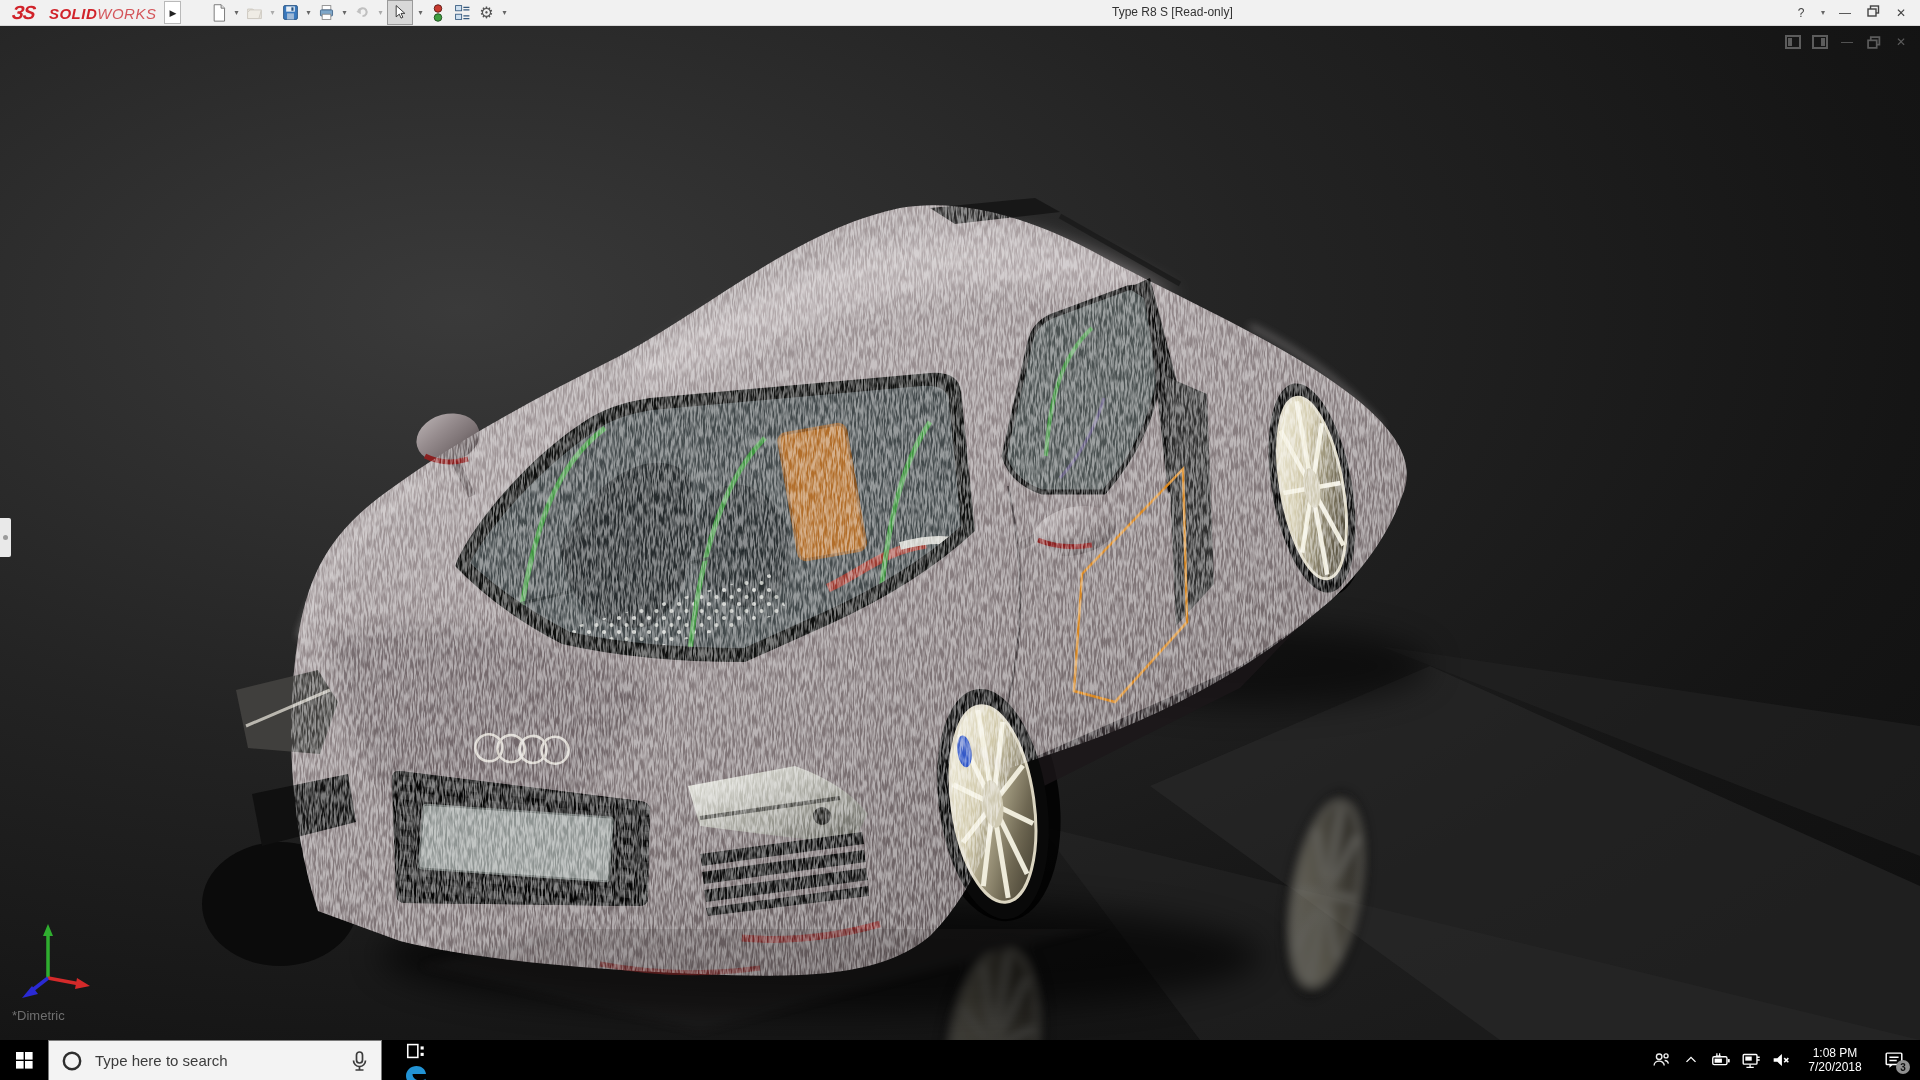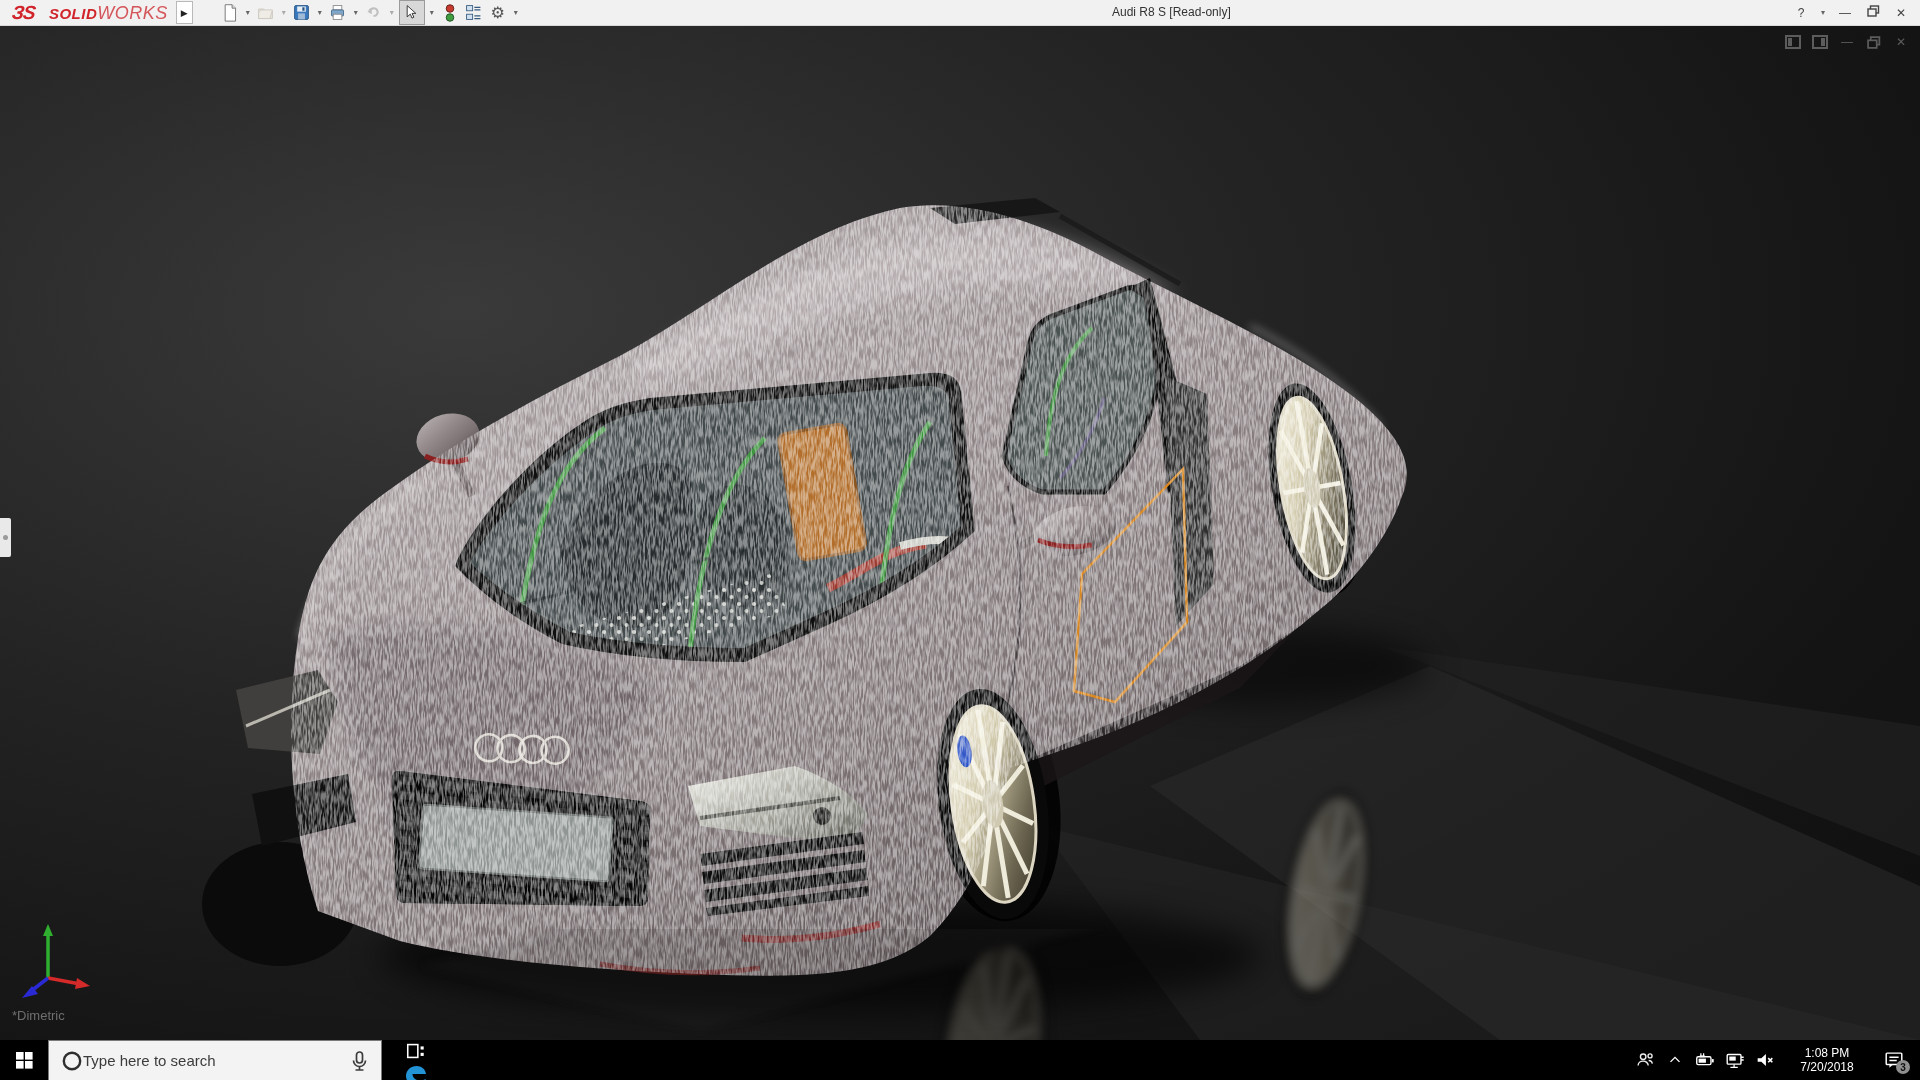--- a/index.html
+++ b/index.html
@@ -2,21 +2,21 @@
 <html><head>
 <meta charset="utf-8">
 <style>
   html,body{margin:0;padding:0;width:1920px;height:1080px;overflow:hidden;background:#000;
     font-family:"Liberation Sans","DejaVu Sans",sans-serif;-webkit-font-smoothing:antialiased;}
   .titlebar{position:absolute;left:0;top:0;width:1920px;height:25px;background:#f1f1f1;
     border-bottom:1px solid #d9d9d9;display:flex;align-items:center;}
   .brand{display:flex;align-items:baseline;margin-left:12px;color:#d1232a;font-style:italic;white-space:nowrap;}
   .brand .glyph{font-weight:700;font-size:19px;letter-spacing:-1px;transform:skewX(-8deg);display:inline-block;}
   .brand .bold{font-weight:700;font-size:15px;letter-spacing:.5px;margin-left:14px;}
-  .brand .light{font-weight:400;font-size:18px;letter-spacing:.5px;color:#d4555a;text-align:right;}
+  .brand .light{font-weight:400;font-size:15px;letter-spacing:.5px;color:#d4555a;text-align:right;}
   .flyout{width:15px;height:21px;border:1px solid #b9b9b9;background:#fff;display:flex;align-items:center;justify-content:center;
     font-size:9px;color:#222;margin-left:8px;}
   .tools{display:flex;align-items:center;margin-left:26px;gap:2px;}
   .tool{width:22px;height:22px;display:flex;align-items:center;justify-content:center;}
   .tool.sel{background:#d8d8d8;border:1px solid #9a9a9a;width:24px;height:23px;}
   .caret{font-size:8px;color:#666;width:10px;text-align:center;}
   .dim{opacity:.5;}
   .wintitle{position:absolute;left:1112px;top:0;height:25px;line-height:25px;font-size:12px;color:#333;}
   .winctl{position:absolute;right:8px;top:0;height:25px;display:flex;align-items:center;gap:6px;color:#444;}
   .winctl .b{width:22px;text-align:center;font-size:12px;}
@@ -24,27 +24,27 @@
   .scene{position:absolute;left:0;top:0;}
   .childctl{position:absolute;right:10px;top:8px;display:flex;align-items:center;gap:9px;color:#5c5c5c;}
   .childctl .b{width:18px;height:16px;display:flex;align-items:center;justify-content:center;font-size:12px;}
   .edgetab{position:absolute;left:0;top:492px;width:11px;height:39px;background:#e9e9e9;border-radius:0 2px 2px 0;}
   .edgetab .dot{position:absolute;left:3px;top:17px;width:5px;height:5px;border-radius:50%;background:#9a9a9a;}
   .orientlabel{position:absolute;left:12px;top:982px;font-size:13px;color:#6f6f6f;}
   .triad{position:absolute;left:8px;top:890px;}
   .taskbar{position:absolute;left:0;top:1040px;width:1920px;height:40px;background:#000;display:flex;align-items:stretch;}
   .startbtn{width:48px;display:flex;align-items:center;justify-content:center;}
   .searchbox{width:332px;background:#f3f3f3;border:1px solid #7a7a7a;border-bottom:none;display:flex;align-items:center;}
-  .searchbox .ph{font-size:15px;color:#3c3c3c;flex:1;}
+  .searchbox .ph{font-size:15px;color:#3c3c3c;margin-left:12px;flex:1;}
   .appicons{display:flex;margin-left:10px;flex-direction:column;}
   .slot{width:48px;position:relative;display:flex;align-items:center;justify-content:center;}
   .slot.running::after{content:"";position:absolute;left:3px;right:3px;bottom:0;height:2px;background:#76b9ed;}
   .tray{margin-left:auto;display:flex;align-items:center;}
   .tray .t{width:30px;display:flex;align-items:center;justify-content:center;height:40px;}
-  .clock{width:66px;text-align:center;color:#fff;font-size:12px;line-height:14px;margin:0 14px;}
+  .clock{width:66px;text-align:center;color:#fff;font-size:12px;line-height:14px;margin:0 6px;}
   .action{position:relative;width:40px;height:40px;display:flex;align-items:center;justify-content:center;}
   .badge{position:absolute;right:4px;bottom:6px;width:14px;height:14px;border-radius:50%;background:#8f8f8f;
     color:#111;font-size:10px;font-weight:700;display:flex;align-items:center;justify-content:center;}
   .showdesk{width:5px;border-left:1px solid #3a3a3a;}
 </style>
 </head>
 <body>
 
 <div class="titlebar">
   <div class="brand">
@@ -111,21 +111,21 @@
           <rect x="3" y="13" width="7" height="6" fill="#cfe0f0" stroke="#35597e"></rect>
           <path d="M12 5h7M12 8h7M12 15h7M12 18h7" stroke="#35597e" stroke-width="1.5"></path>
         </svg>
     </span>
     <span class="tool">
         <span style="font-size:16px;color:#555;">⚙</span>
       </span>
     <span class="caret">▾</span>
   </div>
 
-  <span class="wintitle">Audi R8 S [Read-only]</span>
+  <span class="wintitle">Type R8 S [Read-only]</span>
 
   <div class="winctl">
     <span class="b">?</span>
     <span class="caret">▾</span>
     <span class="b">—</span>
     <span class="b">
       <svg width="13" height="12" viewBox="0 0 13 12">
           <rect x="3.5" y="1" width="8" height="7" fill="none" stroke="#444" stroke-width="1.4"></rect>
           <rect x="1" y="4" width="8" height="7" fill="#f1f1f1" stroke="#444" stroke-width="1.4"></rect>
         </svg>

